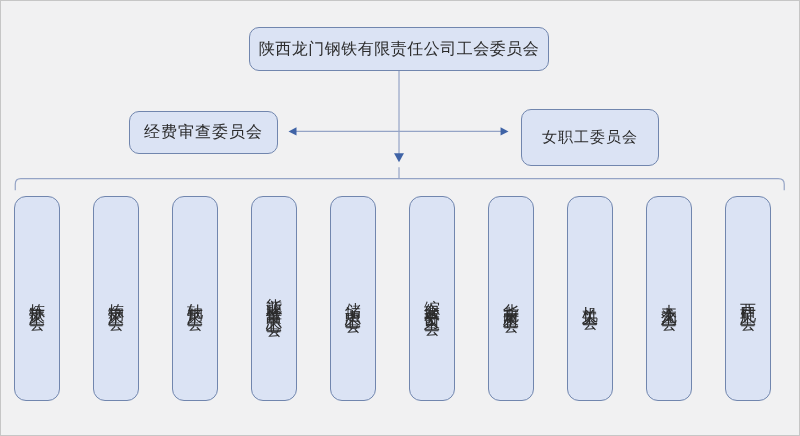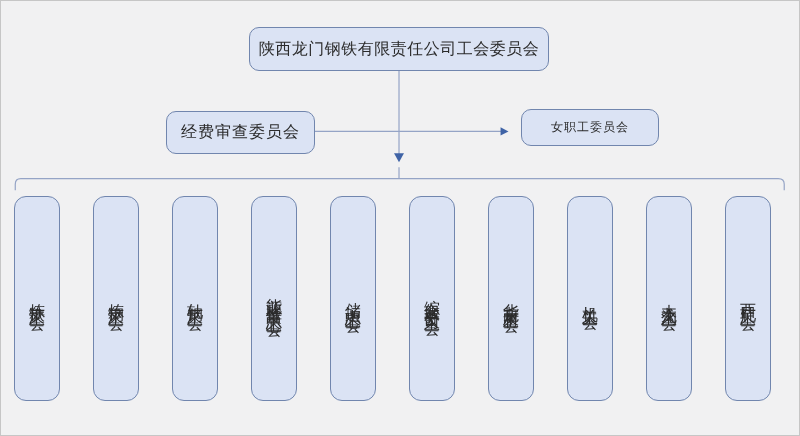--- a/index.html
+++ b/index.html
@@ -19,22 +19,22 @@
     background: var(--box-fill, #dbe3f4);
     border: 1.5px solid var(--box-border, #7186ae);
     border-radius: 10px;
     display: flex;
     align-items: center;
     justify-content: center;
     box-sizing: border-box;
     text-align: center;
   }
   .root-box { left: 248px; top: 26px; width: 300px; height: 44px; font-size: 16px; letter-spacing: 0.5px; text-align: right; }
-  .committee-left  { left: 128px; top: 110px; width: 149px; height: 43px; font-size: 16px; letter-spacing: 1px; margin-left: 37px; }
-  .committee-right { left: 520px; top: 108px; width: 138px; height: 37px; font-size: 12px; letter-spacing: 1px; }
+  .committee-left  { left: 128px; top: 110px; width: 149px; height: 43px; font-size: 16px; letter-spacing: 1px; }
+  .committee-right { left: 520px; top: 108px; width: 138px; height: 57px; font-size: 15px; letter-spacing: 1px; }
   .branch-row {
     position: absolute;
     left: 13px; top: 195px;
     width: 757px; height: 205px;
     display: flex;
     justify-content: space-between;
   }
   .branch {
     position: relative;
     width: 46px; height: 205px;

